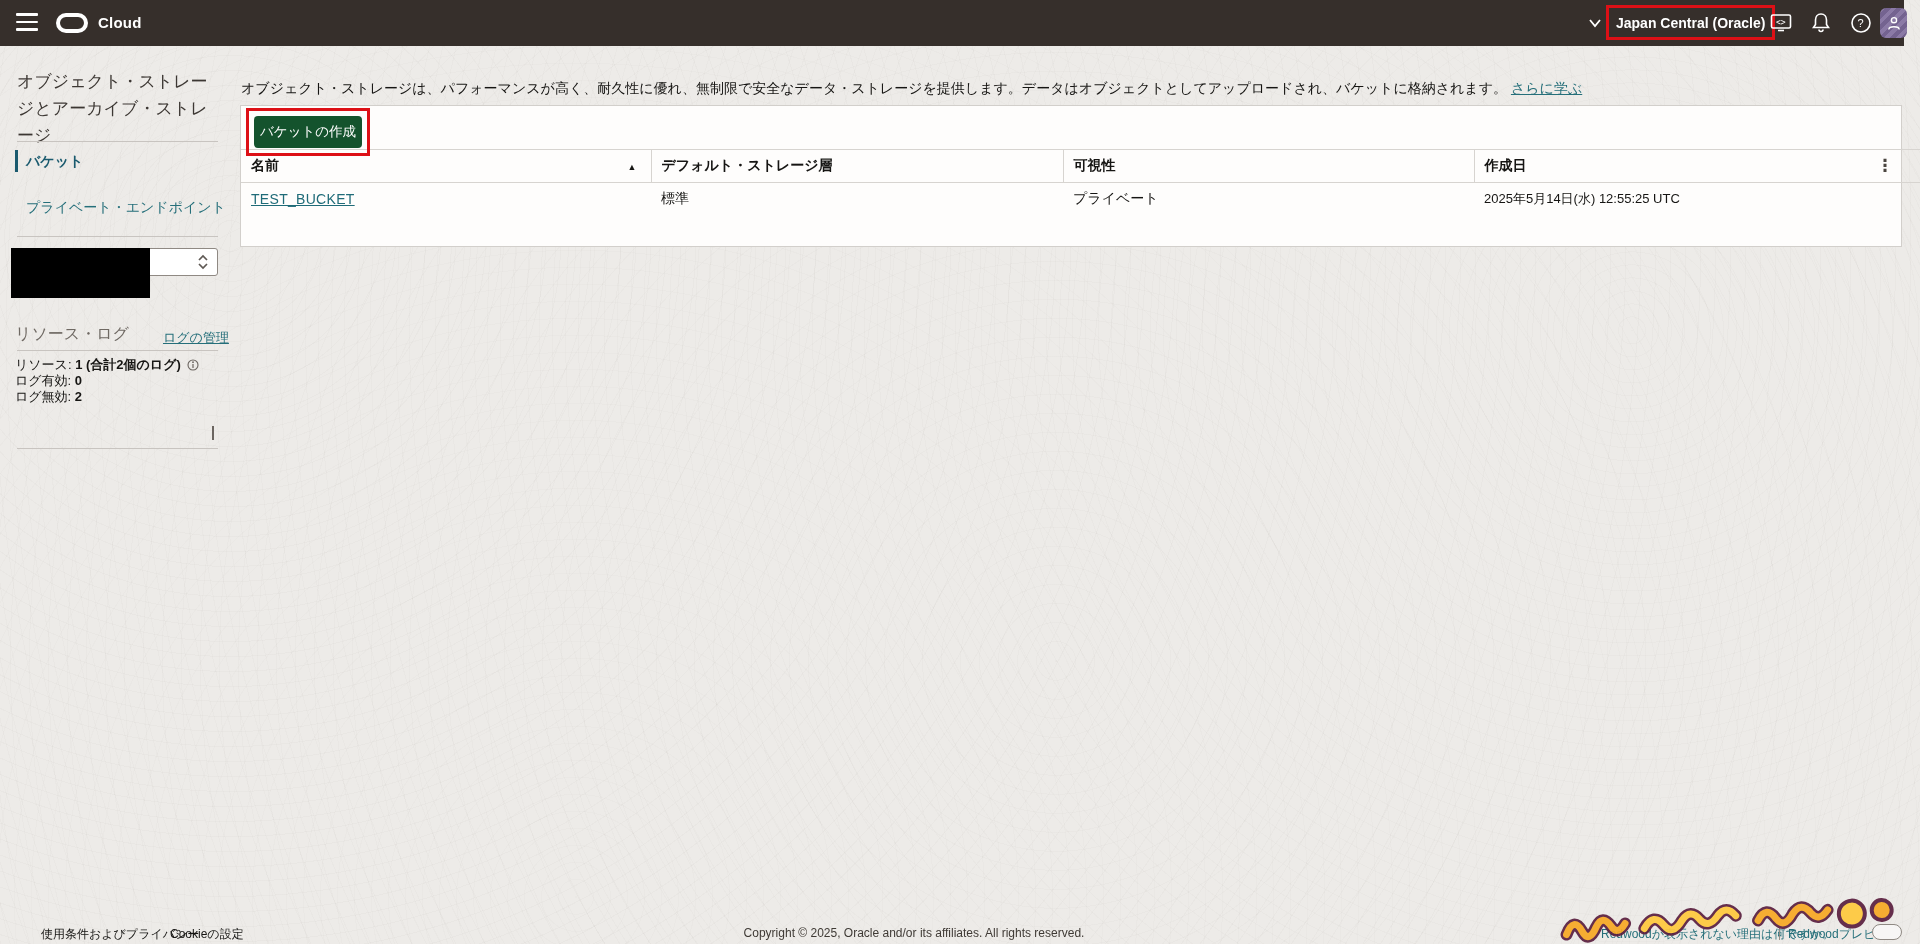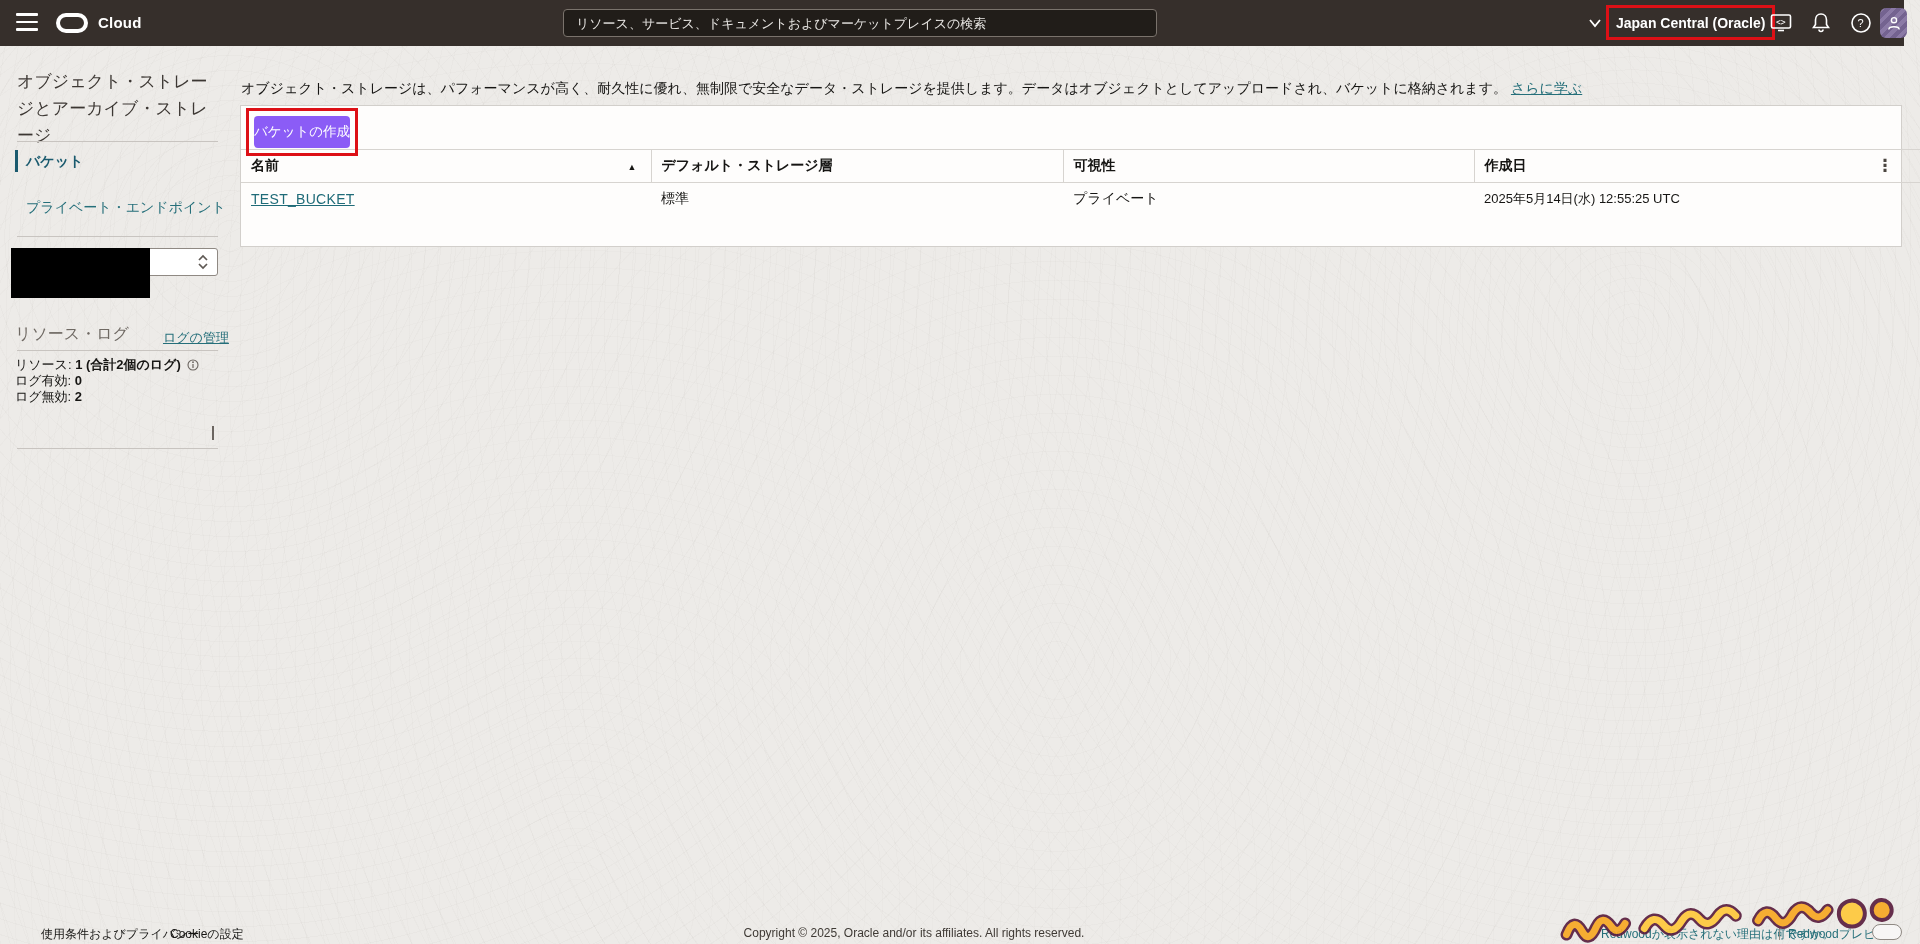--- a/index.html
+++ b/index.html
@@ -63,22 +63,22 @@
 
   
   .desc{ left:241px; top:80px; width:1400px; font-size:14px; color:#161513; }
   .desc a{ color:#256f7a; text-decoration:underline; cursor:pointer; }
   .card{
     left:240px; top:105px; width:1662px; height:142px; background:#fefdfc;
     border:1px solid #d2cfcb; z-index:2;
   }
   .annot-red{ position:absolute; left:5px; top:2px; border:3.5px solid #dd1016; padding:5px; display:inline-block; z-index:6; }
   .create-btn{
-    background:#8b5cf6; color:#fff; border:none; border-radius:4px; font-size:13.5px;
-    padding:7px 0; font-family:Liberation Sans, sans-serif; cursor:pointer; white-space:nowrap;
+    background:#14532d; color:#fff; border:none; border-radius:4px; font-size:13.5px;
+    padding:7px 6px; font-family:Liberation Sans, sans-serif; cursor:pointer; white-space:nowrap;
   }
   table.buckets{ position:absolute; left:0; top:43px; width:1660px; border-collapse:collapse; table-layout:fixed; }
   table.buckets th, table.buckets td{
     text-align:left; font-size:14px; padding:0 0 0 10px; height:33px; border-top:1px solid #d7d4d0;
   }
   table.buckets th{ font-weight:bold; border-right:1px solid #d7d4d0; position:relative; }
   table.buckets th:last-child{ border-right:none; }
   table.buckets td{ border-top:1px solid #d7d4d0; }
   .col1{ width:410px; } .col2{ width:412px; } .col3{ width:411px; } .col4{ width:489px; }
   .sort-arrow{ position:absolute; right:14px; top:12px; font-size:9px; color:#161513; cursor:pointer; }
@@ -108,21 +108,20 @@
 <body>
 
 <div class="abs topbar">
   <div class="abs hamburger">
       <span></span>
       <span></span>
       <span></span>
     </div>
   <div class="abs o-logo"></div>
   <div class="abs brand">Cloud</div>
-  <input class="abs searchbox" type="text" placeholder="リソース、サービス、ドキュメントおよびマーケットプレイスの検索" style="">
   <svg class="abs region-chevron" viewBox="0 0 14 10">
     <polyline points="2,2 7,8 12,2" fill="none" stroke="#fff" stroke-width="1.8"></polyline>
   </svg>
   <div class="abs region-box">
     <span class="region-label">Japan Central (Oracle)</span>
   </div>
   <div class="abs hicon" style="left:1768px;">
     <svg width="22" height="20" viewBox="0 0 22 20">
       <rect x="1.5" y="2" width="19" height="13" rx="1.5" fill="none" stroke="#fff" stroke-width="1.6"></rect>
       <text x="6" y="11.5" fill="#fff" font-size="8" font-family="monospace">&lt;&gt;</text>

